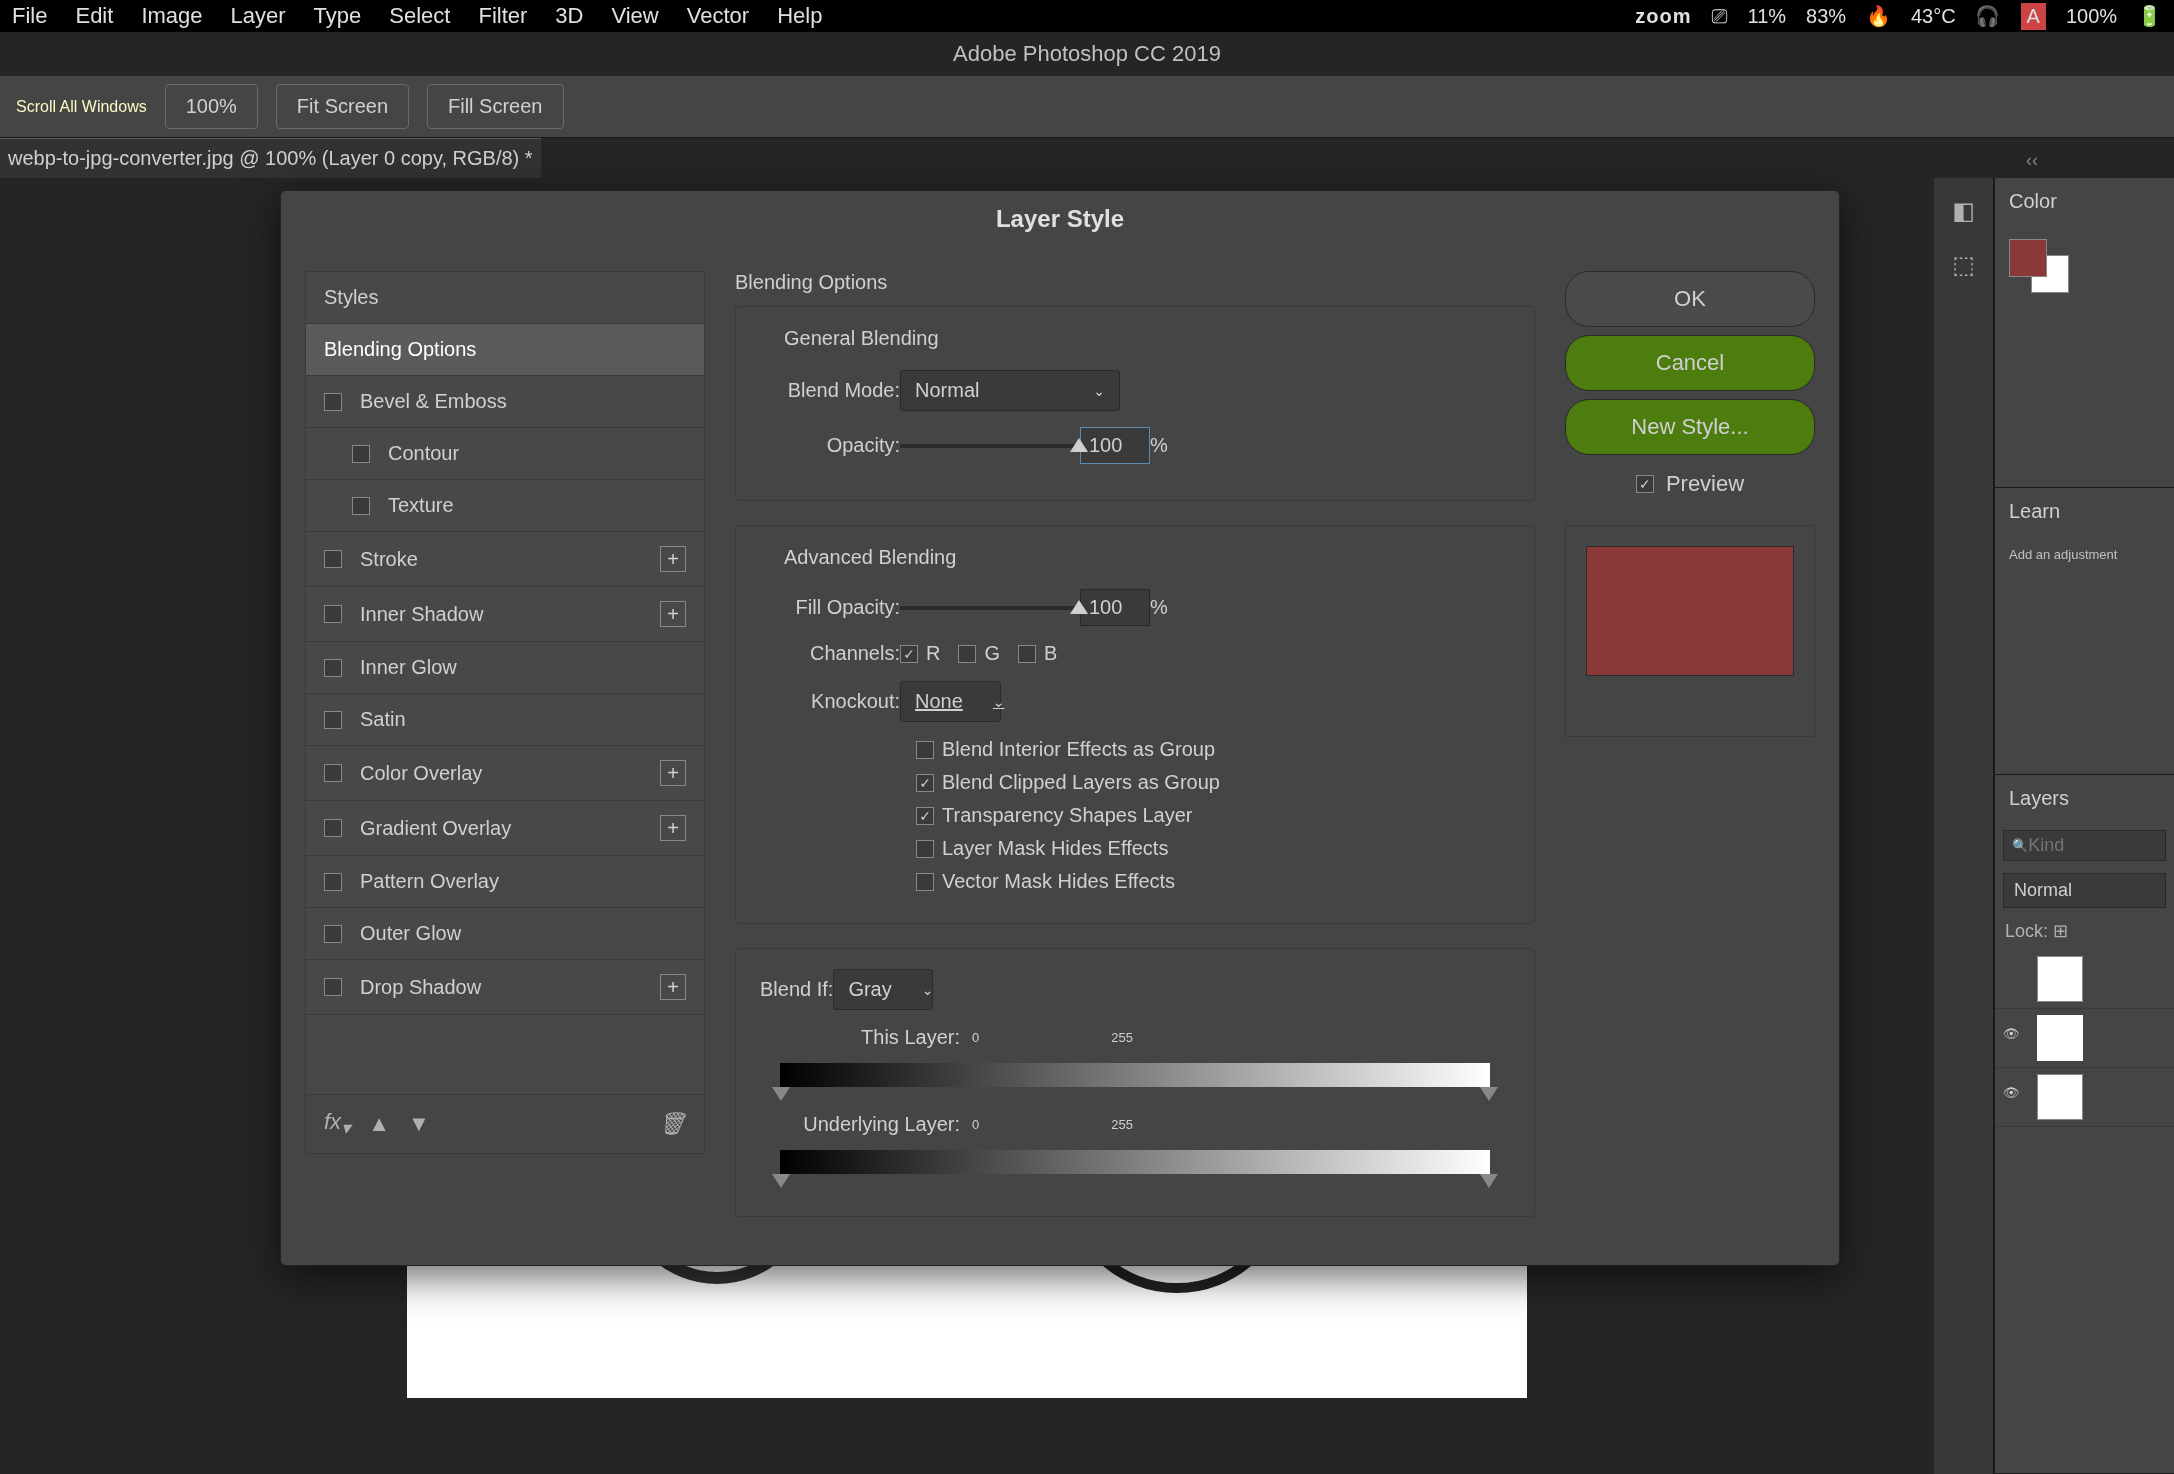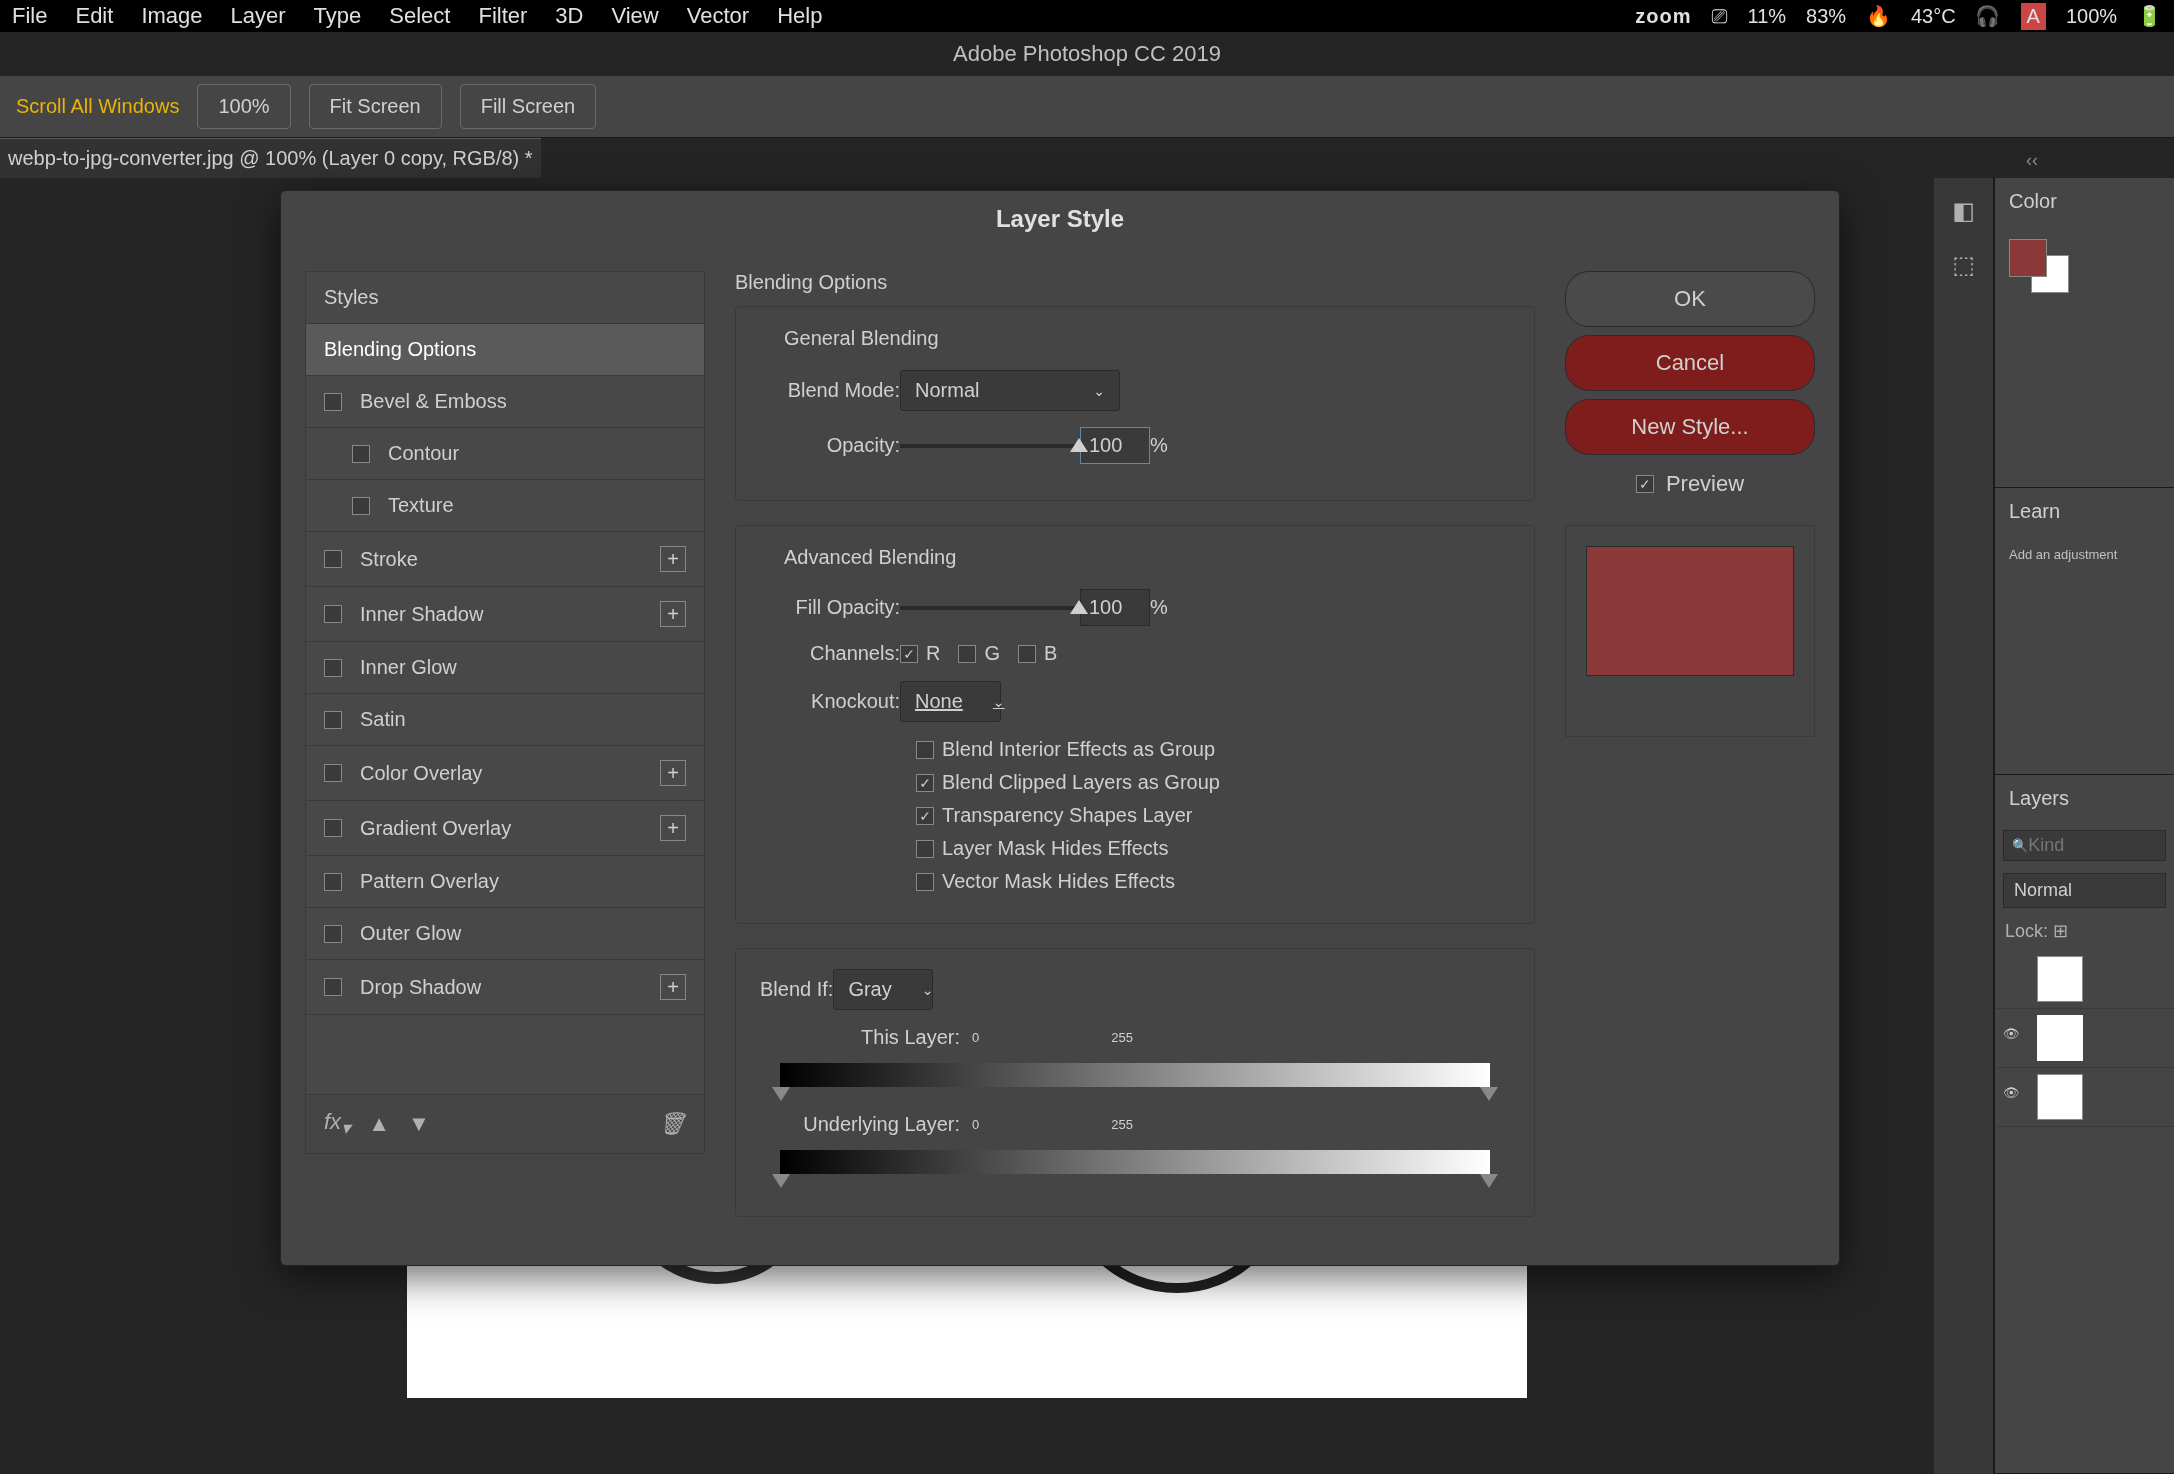--- a/index.html
+++ b/index.html
@@ -8,21 +8,21 @@
     
     .menubar { background: #000; height: 32px; display: flex; align-items: center; padding: 0 12px; gap: 28px; color: #e0e0e0; font-size: 22px; }
     .menubar-item { cursor: pointer; }
     .menubar-right { margin-left: auto; display: flex; align-items: center; gap: 20px; font-size: 20px; }
     
     
     .titlebar { background: #252525; height: 44px; display: flex; align-items: center; justify-content: center; color: #c0c0c0; font-size: 22px; }
     
     
     .optionsbar { background: #454545; height: 62px; display: flex; align-items: center; padding: 0 16px; gap: 18px; border-bottom: 1px solid #1a1a1a; }
-    .options-text { color: #eab308; font-size: 20px; }
+    .options-text { color: #fef9c3; font-size: 16px; }
     .options-btn { background: transparent; border: 1px solid #6a6a6a; color: #d0d0d0; padding: 10px 20px; border-radius: 4px; font-size: 20px; }
     
     
     .doctab-bar { background: #252525; height: 40px; display: flex; align-items: stretch; }
     .doctab { background: #323232; padding: 0 8px; display: flex; align-items: center; color: #d0d0d0; font-size: 20px; border-top: 1px solid #5a5a5a; }
     
     
     .main-area { display: flex; height: calc(100% - 178px); }
     .canvas-area { flex: 1; background: #252525; position: relative; display: flex; align-items: flex-start; justify-content: center; padding-top: 0; }
     .canvas-content { width: 1120px; height: 1200px; background: #fff; margin-top: 20px; position: relative; }
@@ -88,21 +88,21 @@
     
     .blendif-row { display: flex; align-items: center; margin-bottom: 14px; gap: 12px; }
     .blendif-label { width: 200px; text-align: right; font-size: 20px; }
     .gradient-bar { height: 24px; background: linear-gradient(to right, #000, #fff); margin: 6px 20px; position: relative; }
     .grad-thumb { position: absolute; bottom: -14px; width: 0; height: 0; border-left: 9px solid transparent; border-right: 9px solid transparent; border-top: 14px solid #888; }
     .grad-thumb.left { left: -8px; }
     .grad-thumb.right { right: -8px; }
     
     
     .dialog-right { width: 250px; display: flex; flex-direction: column; gap: 8px; align-items: stretch; }
-    .dlg-btn { background: #7f1d1d; border: 1px solid #2a2a2a; padding: 14px 0; font-size: 22px; color: #d0d0d0; border-radius: 24px; text-align: center; }
+    .dlg-btn { background: #4d7c0f; border: 1px solid #2a2a2a; padding: 14px 0; font-size: 22px; color: #d0d0d0; border-radius: 24px; text-align: center; }
     .dlg-btn.primary { background: #4a4a4a; }
     .preview-chk { display: flex; align-items: center; justify-content: center; gap: 12px; margin-top: 8px; }
     .preview-swatch { height: 130px; background: #8a3838; margin: 20px; border: 1px solid #2a2a2a; }
     .preview-box { border: 1px solid #3a3a3a; margin-top: 20px; }
     
     .collapse-arrows { position: absolute; top: 150px; right: 136px; color: #888; font-size: 18px; }
     .panel-icon { width: 42px; height: 42px; margin: 12px auto; display: flex; align-items: center; justify-content: center; color: #b0b0b0; font-size: 24px; }
   </style>
 </head>
 <body>

